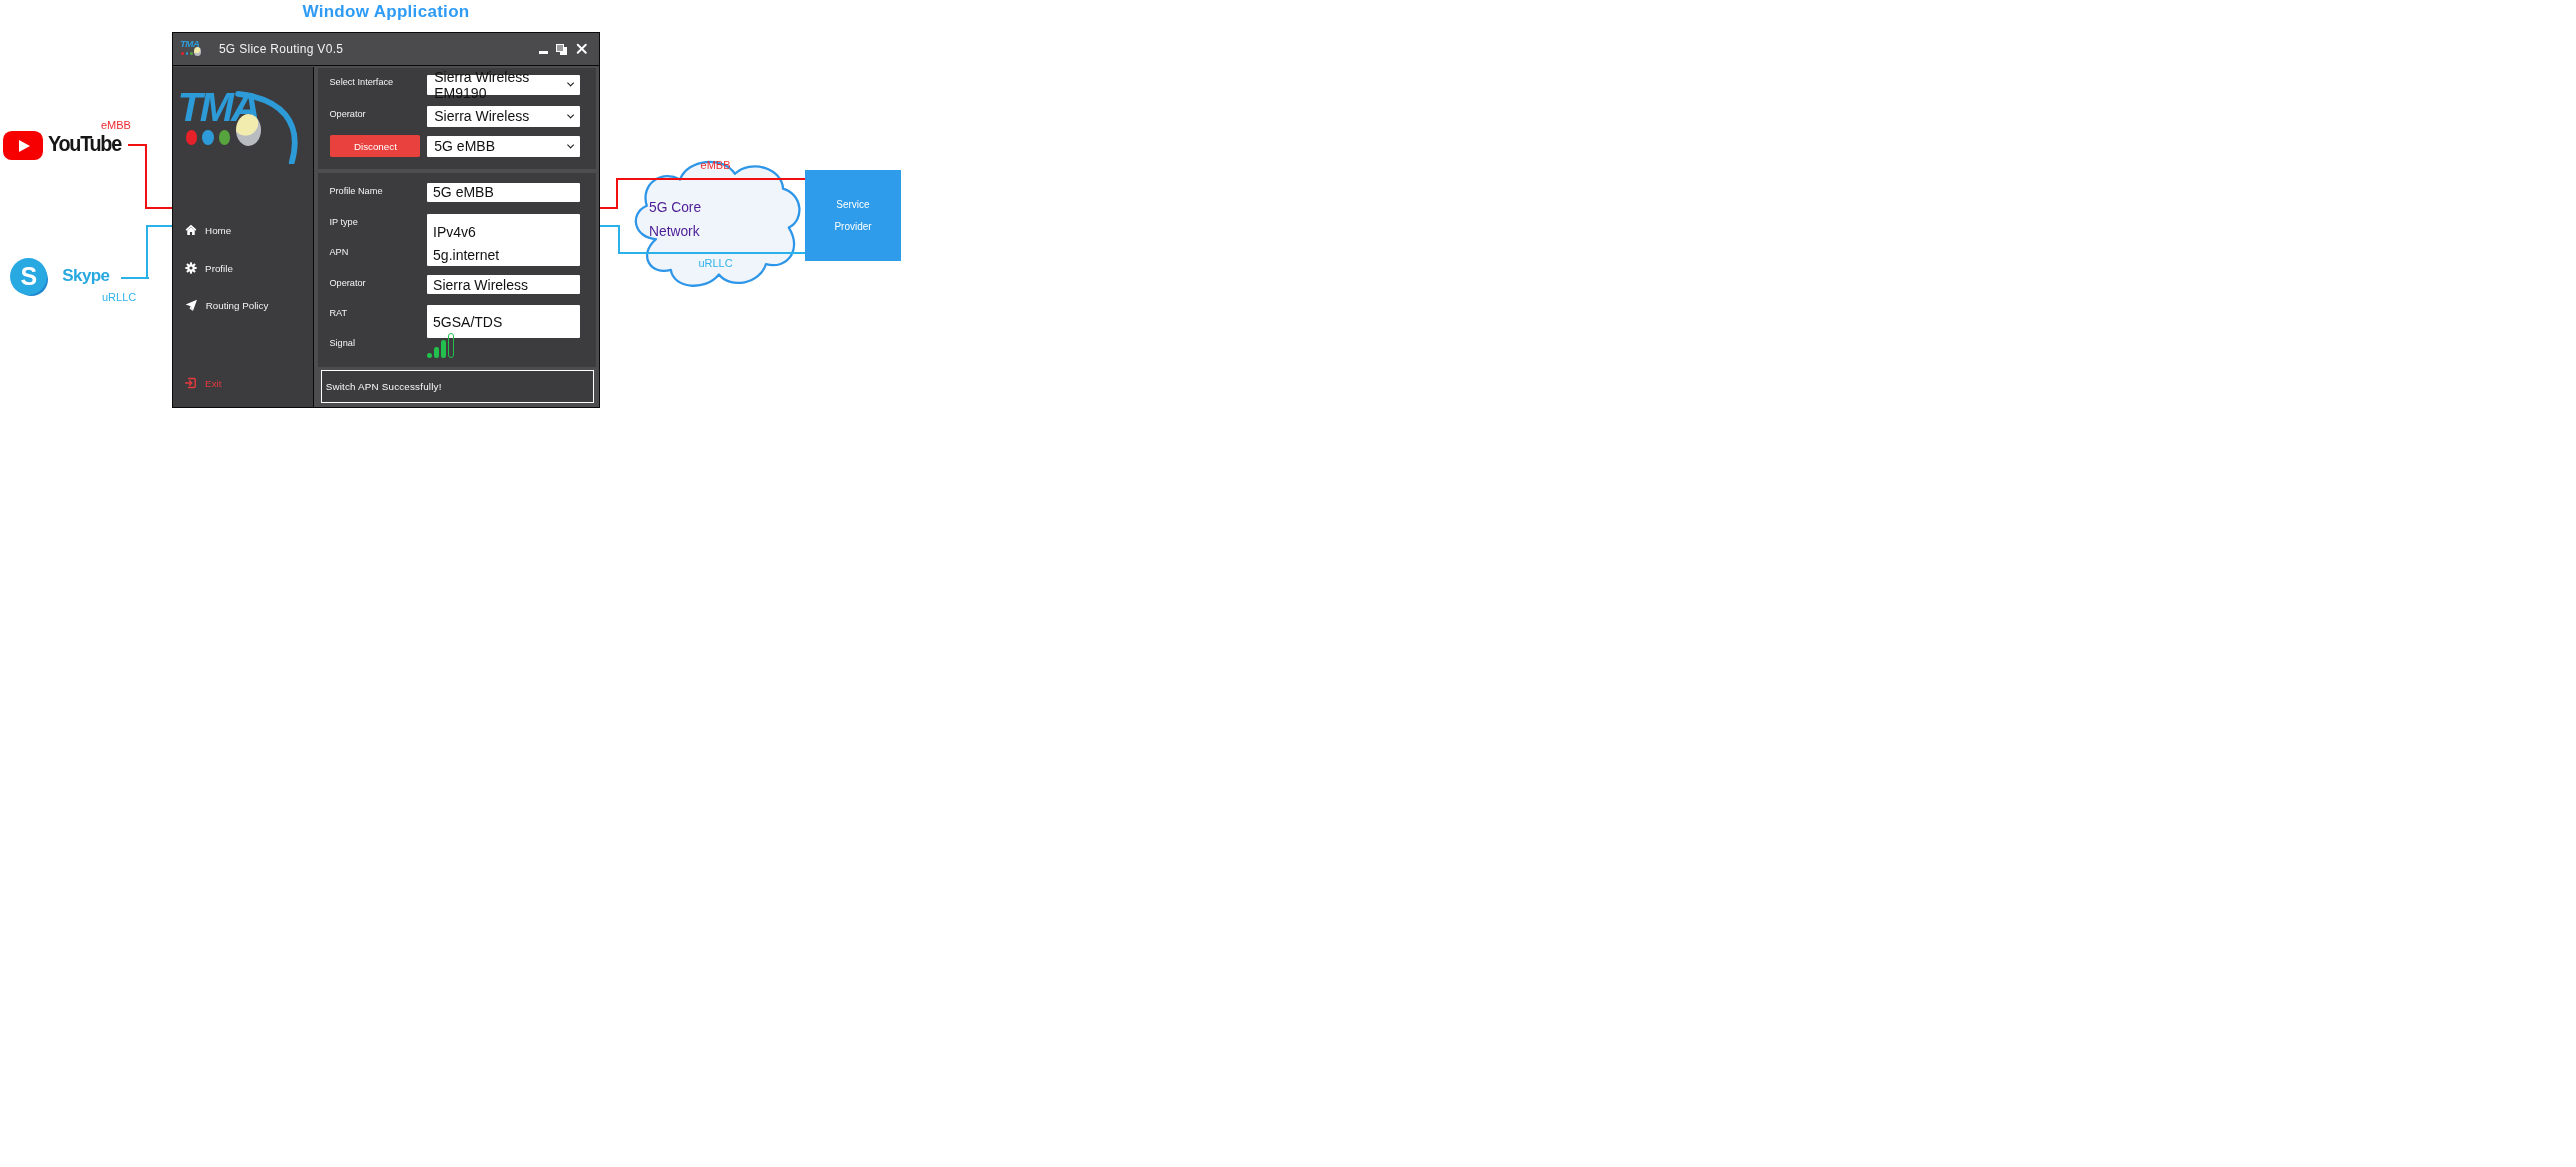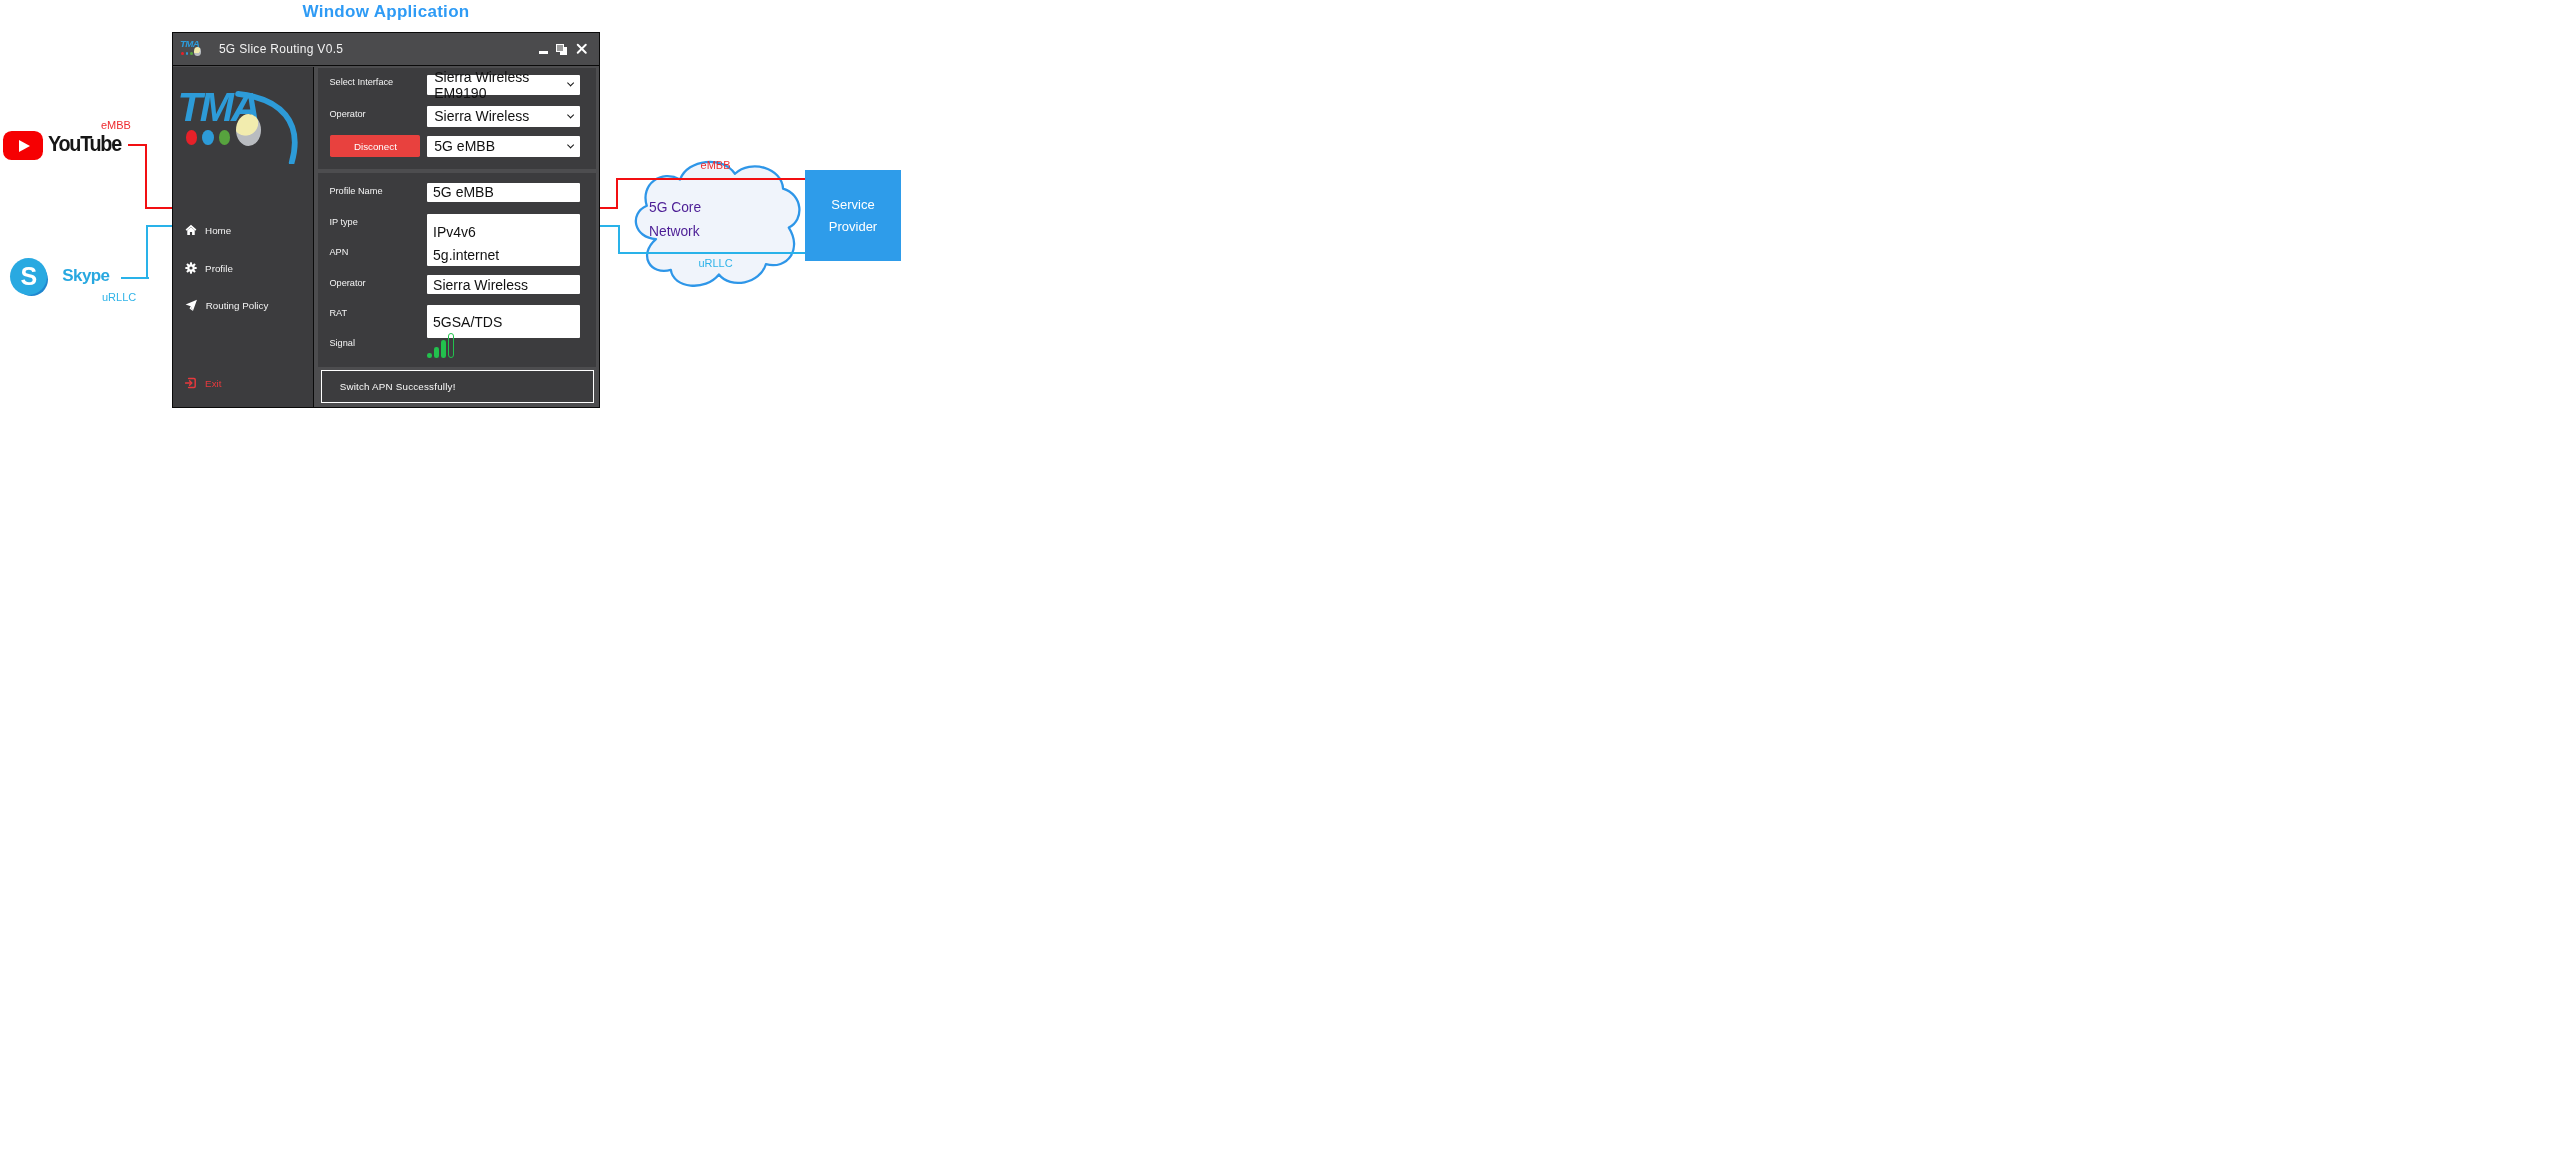--- a/index.html
+++ b/index.html
@@ -41,21 +41,21 @@
   
   #cloud-svg { left:620px; top:152px; z-index:1; }
   #cloud-embb  { left:687px; top:159px; width:57px; text-align:center;
                  font-size:11px; color:#EE2B2F; z-index:3; }
   #cloud-core  { left:649px; top:196px; width:132px; text-align:left;
                  font-size:13.8px; color:#4c1d95; line-height:24px; z-index:3; }
   #cloud-urllc { left:687px; top:257px; width:57px; text-align:center;
                  font-size:11px; color:#2FB3E8; z-index:3; }
   #provider { left:805px; top:170px; width:96px; height:91px; background:#2E9CEA; z-index:4;
               display:flex; flex-direction:column; align-items:center; justify-content:center;
-              color:#fff; font-size:13px; line-height:22px; }
+              color:#fff; font-size:10px; line-height:22px; }
 
   
   #app-window { left:172px; top:32px; width:428px; height:376px;
                 background:#4D4D4F; border:1.1px solid #0A0A0A; z-index:10; }
 
   #titlebar { position:absolute; left:0; top:0; width:426px; height:33px; background:#4B4B4D;
               border-bottom:1.1px solid #0A0A0A; display:flex; align-items:center; }
   #mini-logo { position:relative; width:31px; height:24px; margin-left:6.9px; flex:none; }
   #mini-logo .t { position:absolute; left:0; top:1.1px; font-size:9.8px; font-weight:800;
                   font-style:italic; color:#2D9BD8; letter-spacing:-0.6px; }
@@ -120,21 +120,21 @@
   #lbl-signal { top:165px; }
   #signal { position:absolute; left:109px; top:160px; height:25px; display:flex;
             align-items:flex-end; gap:2.3px; }
   #signal .b1 { width:4.6px; height:4.6px;  background:#22C14D; border-radius:50%; }
   #signal .b2 { width:4.6px; height:11.5px; background:#22C14D; border-radius:2.3px; }
   #signal .b3 { width:4.6px; height:18px; background:#22C14D; border-radius:2.3px; }
   #signal .b4 { width:6.3px; height:25px; border:1.1px solid #22C14D; border-radius:3.4px; background:transparent; }
 
   #status-box { position:absolute; left:5.7px; top:303px; width:273px; height:33px;
                 background:#3C3C3E; border:1.1px solid #fff; display:flex; align-items:center; }
-  #status-box span { margin-left:18px; font-size:9.8px; color:#FAFAFA; letter-spacing:0.2px; }
+  #status-box span { margin-left:4px; font-size:9.8px; color:#FAFAFA; letter-spacing:0.2px; }
 </style>
 </head>
 <body>
 
 <div id="page-title" class="abs">Window Application</div>
 
 <div class="seg red" style="left:128px; top:144px; width:19px;  height:1.7px;"></div>
 <div class="seg red" style="left:145px; top:144px; width:1.7px;   height:64px;"></div>
 <div class="seg red" style="left:145px; top:207px; width:27px;  height:1.7px;"></div>
 <div class="seg red" style="left:600px; top:207px; width:18px; height:1.7px;"></div>

